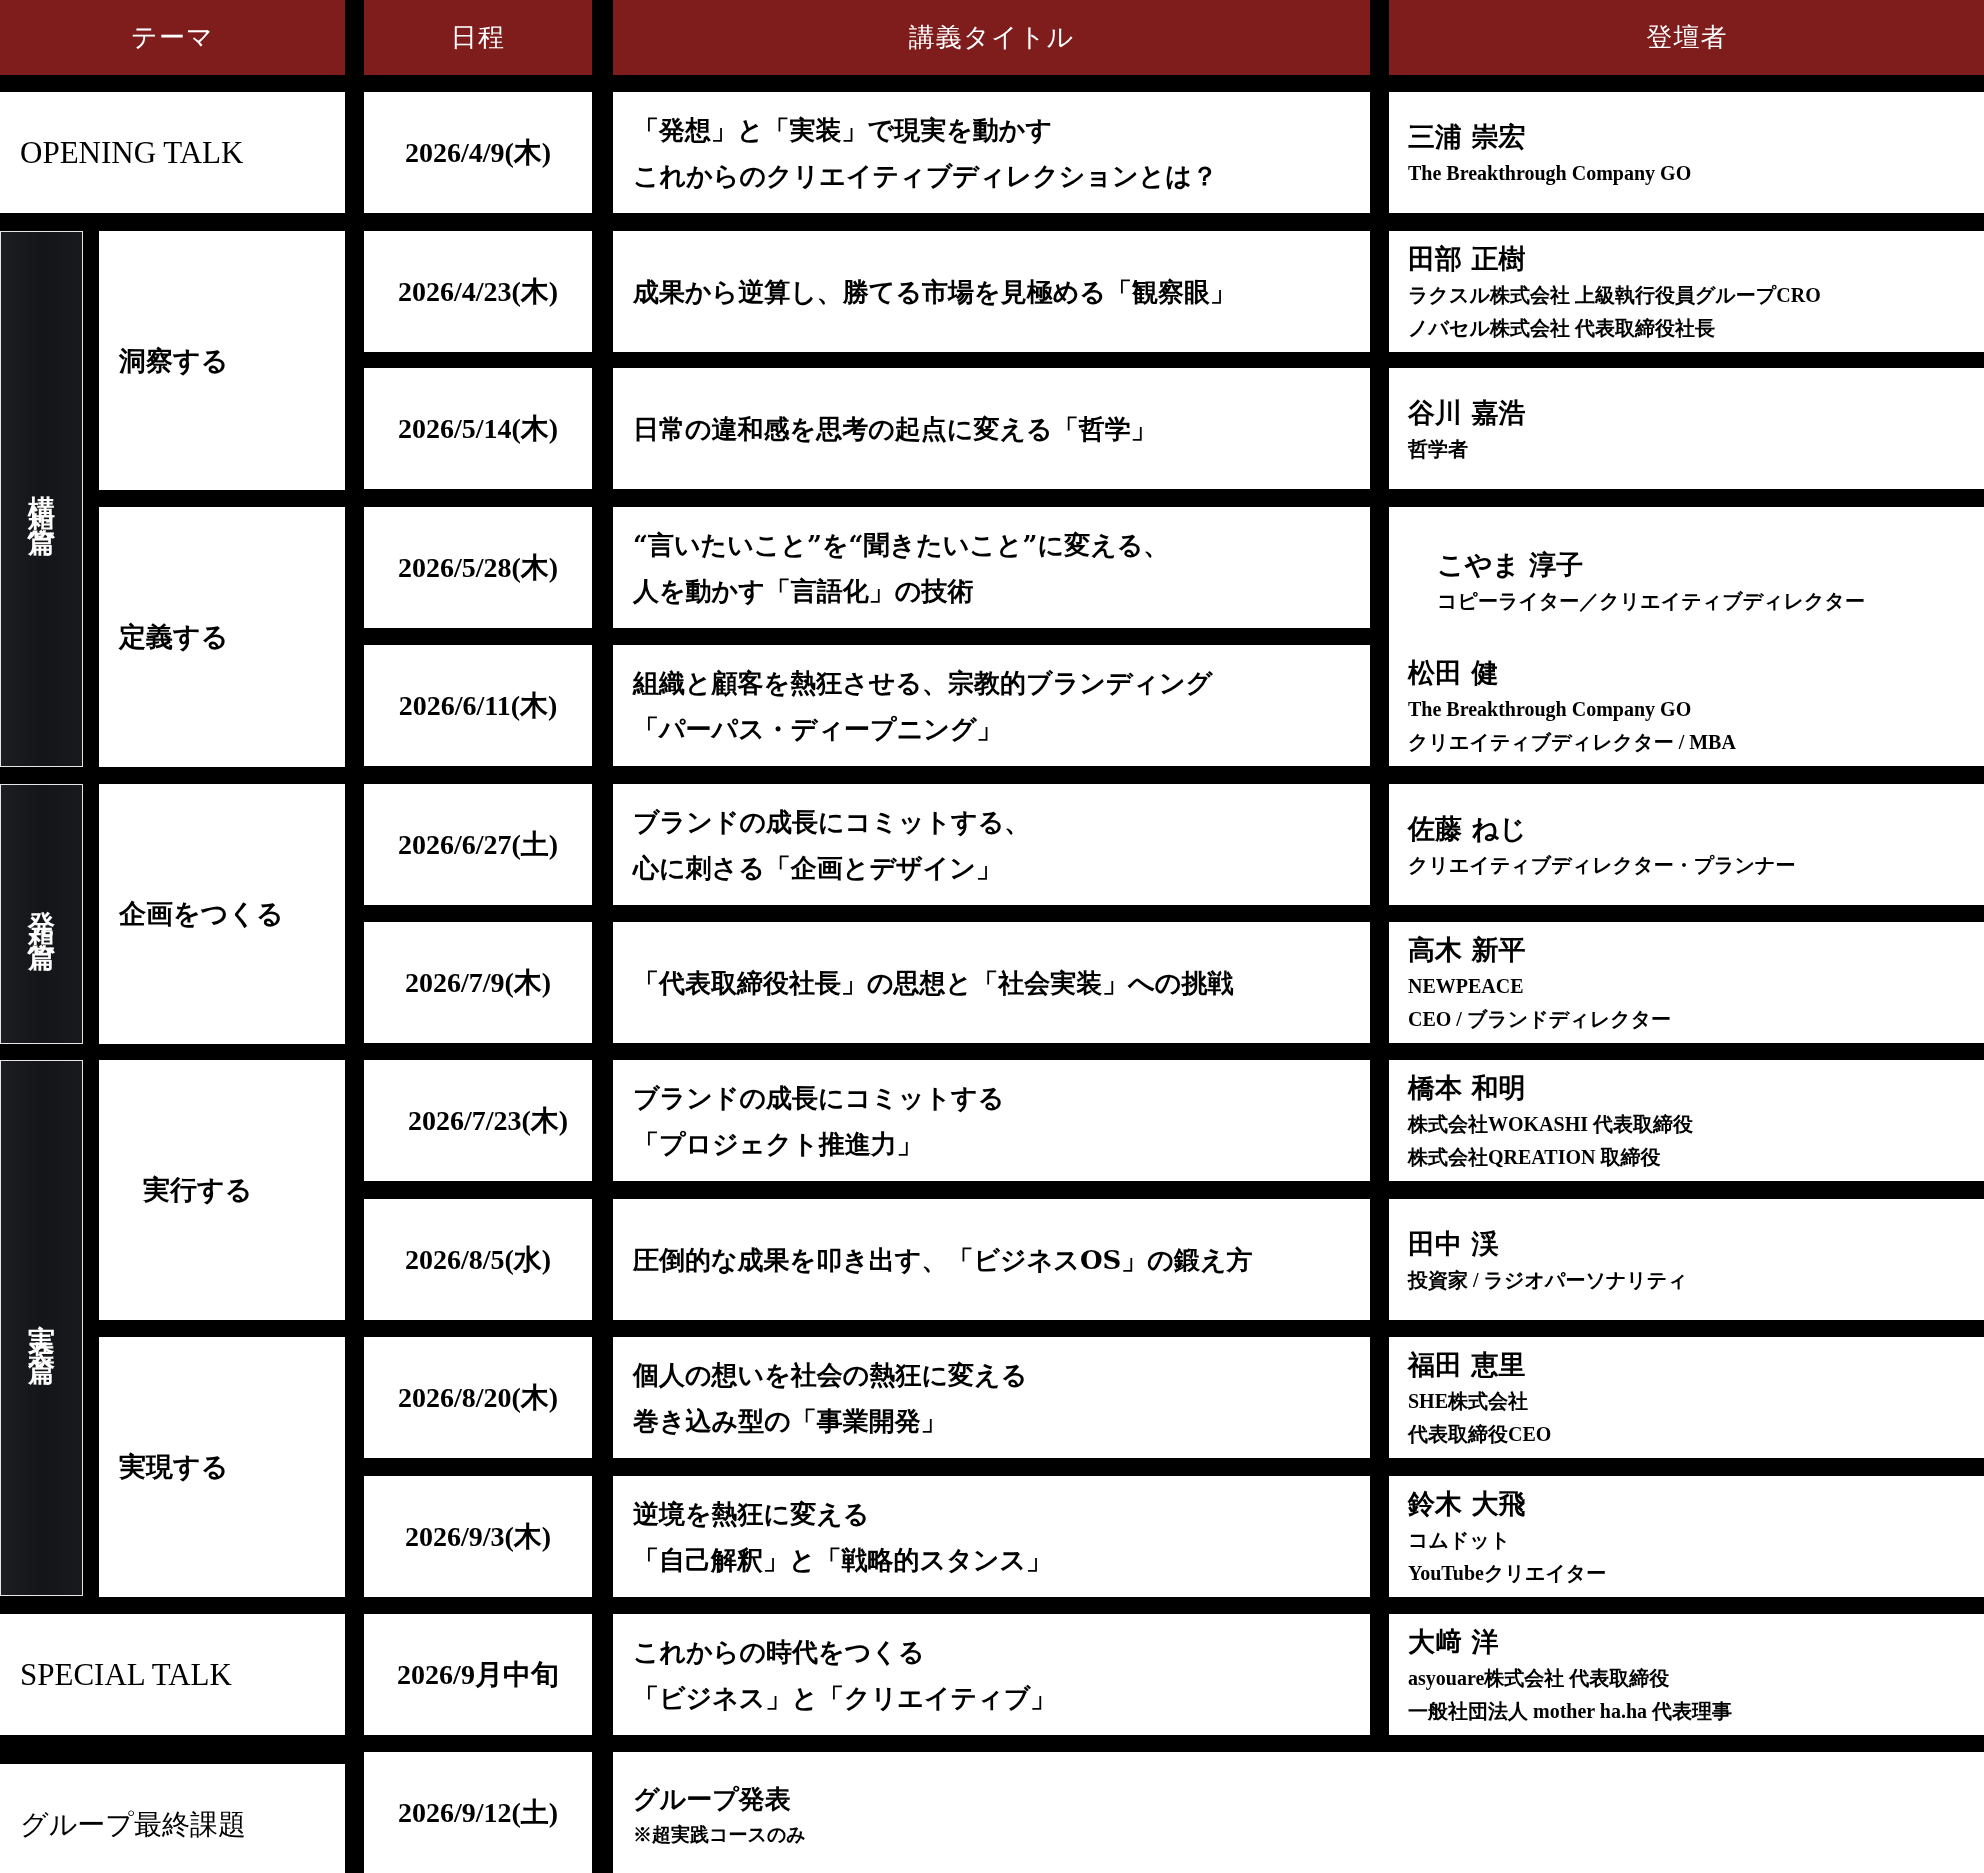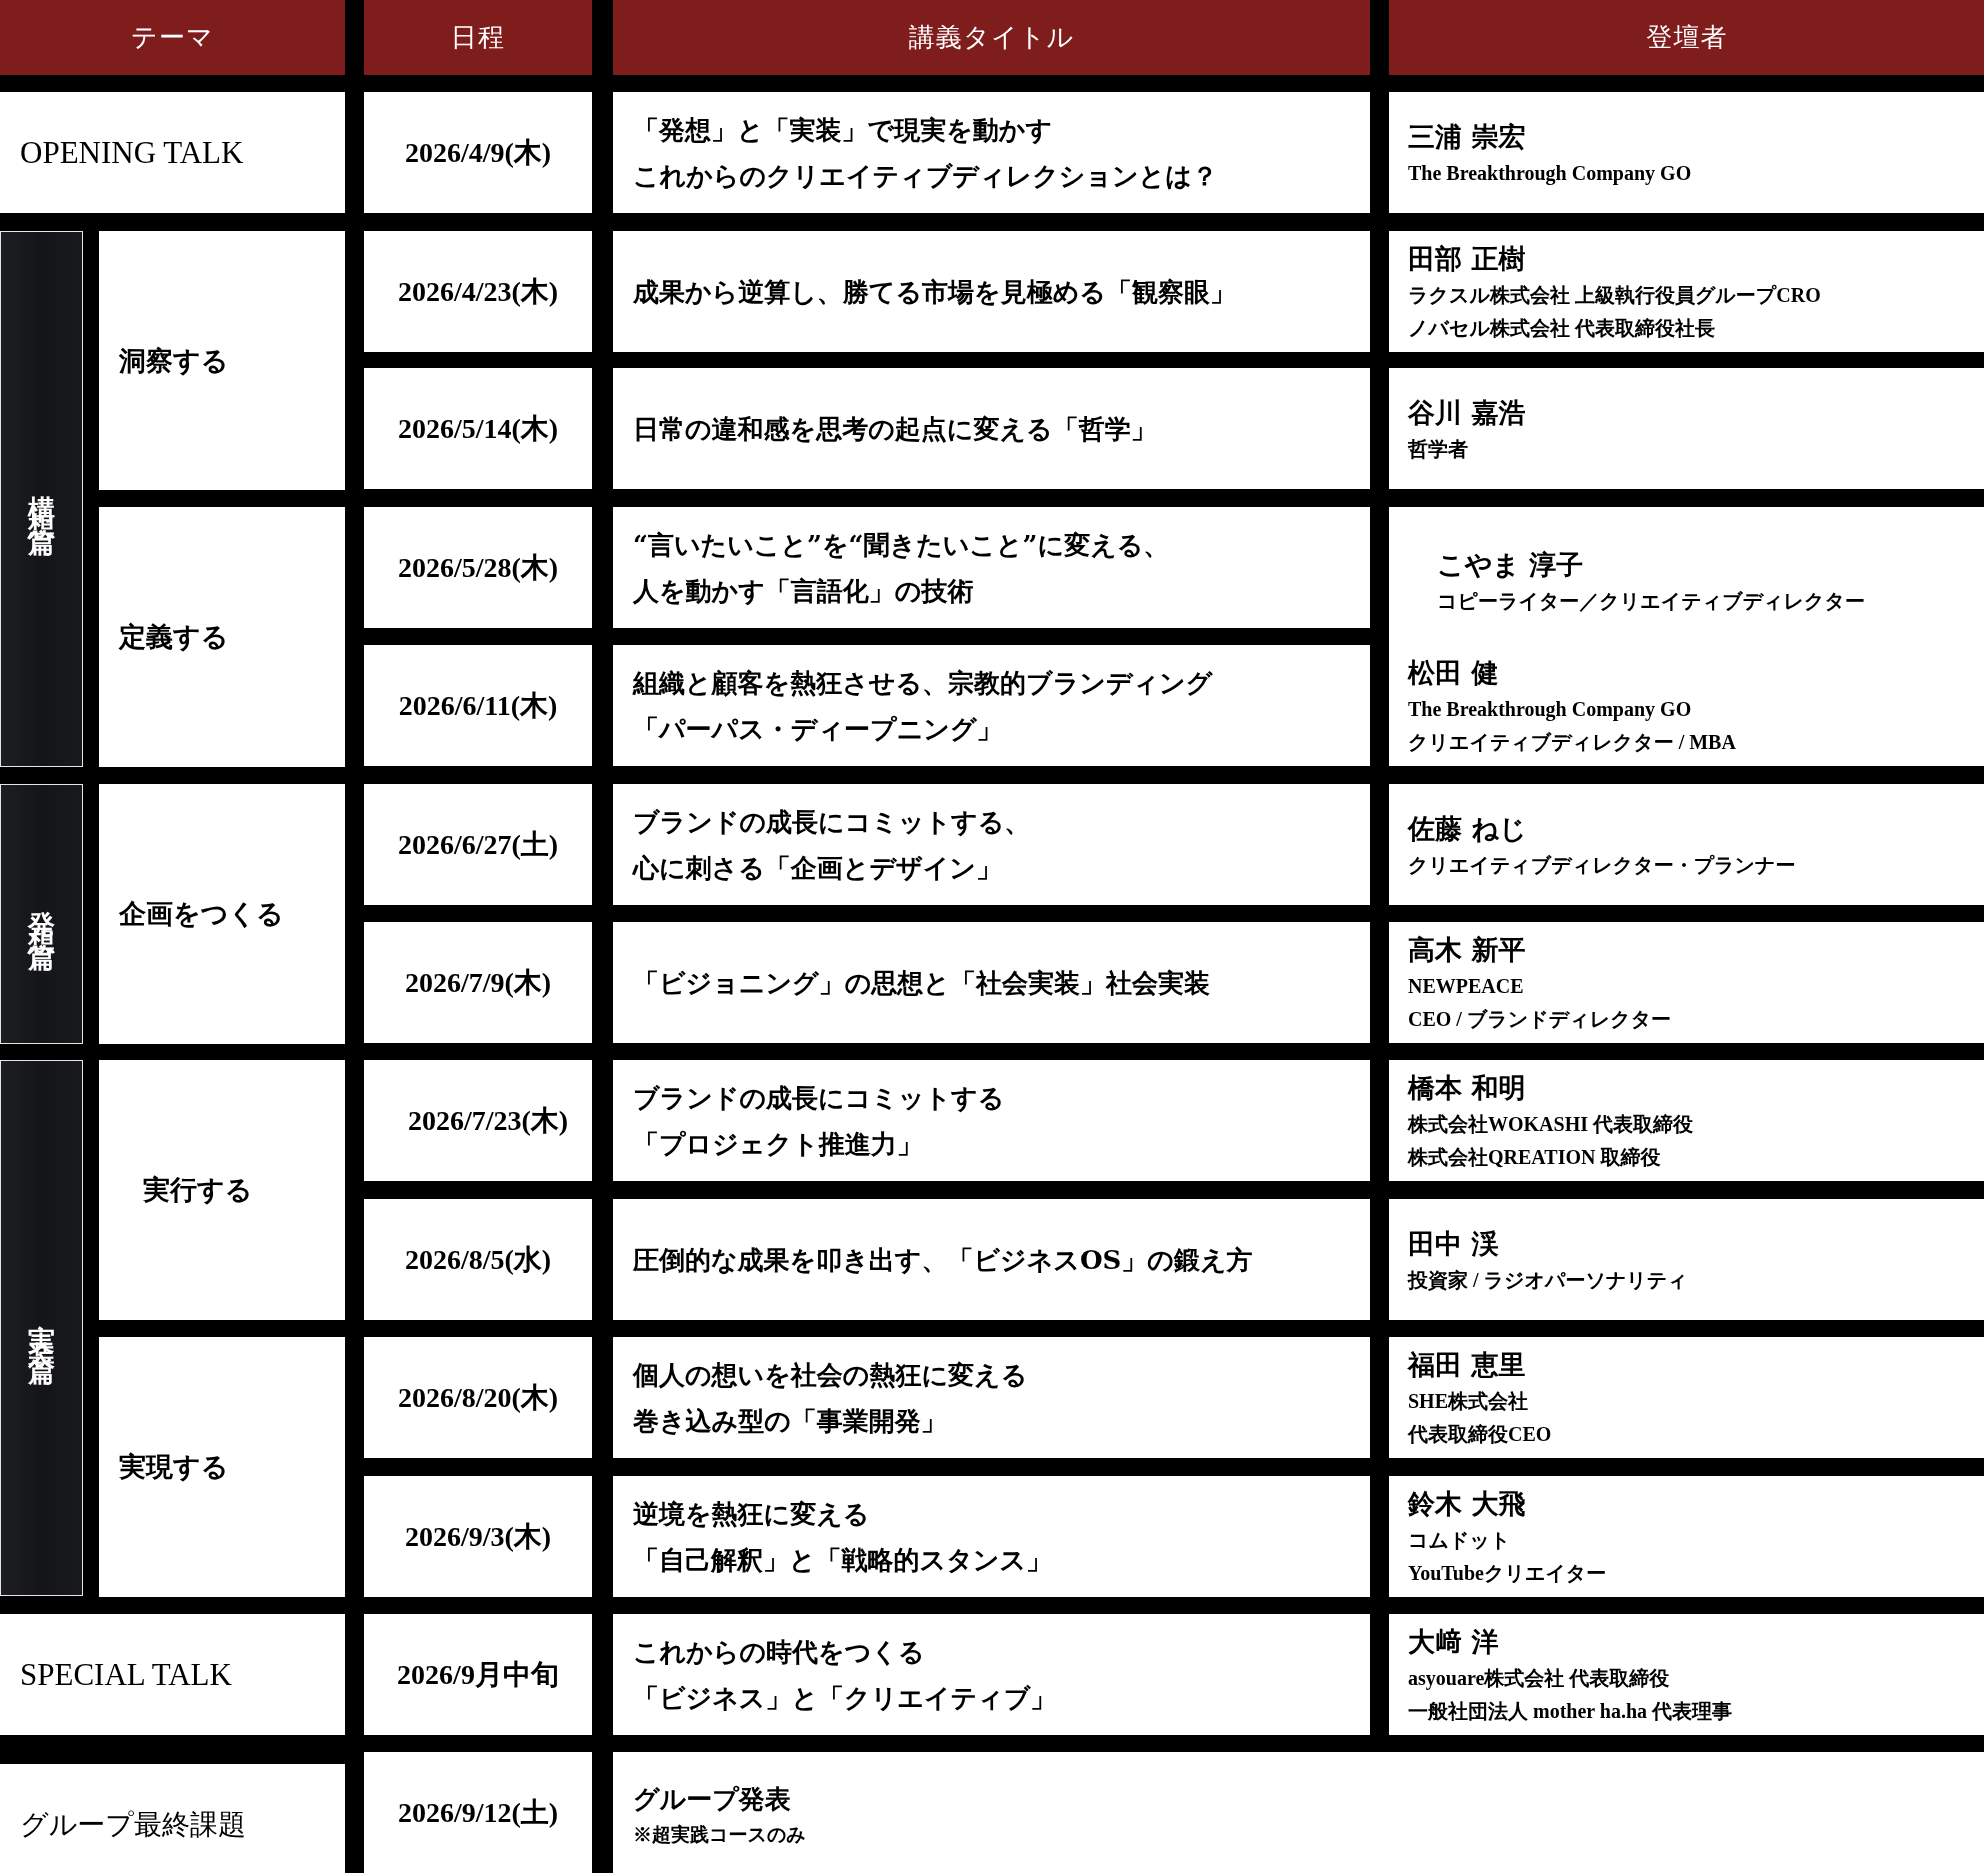--- a/index.html
+++ b/index.html
@@ -137,21 +137,21 @@
 </div>
 <div class="cell speaker" style="left:1389px;top:784px;width:596px;height:121px;">
   <div class="name">佐藤 ねじ</div>
   <div class="aff">クリエイティブディレクター・プランナー</div>
 </div>
 
 <div class="cell date" style="left:364px;top:922px;width:228px;height:121px;">
     <span>2026/7/9(木)</span>
   </div>
 <div class="cell title" style="left:613px;top:922px;width:757px;height:121px;">
-  <div>「ビジョニング」の思想と「社会実装」社会実装</div>
+  <div>「代表取締役社長」の思想と「社会実装」への挑戦</div>
 </div>
 <div class="cell speaker" style="left:1389px;top:922px;width:596px;height:121px;">
   <div class="name">高木 新平</div>
   <div class="aff">NEWPEACE</div>
   <div class="aff">CEO / ブランドディレクター</div>
 </div>
 
 <div class="cell date" style="left:364px;top:1060px;width:228px;height:121px;padding-left:20px;">
     <span>2026/7/23(木)</span>
   </div>

